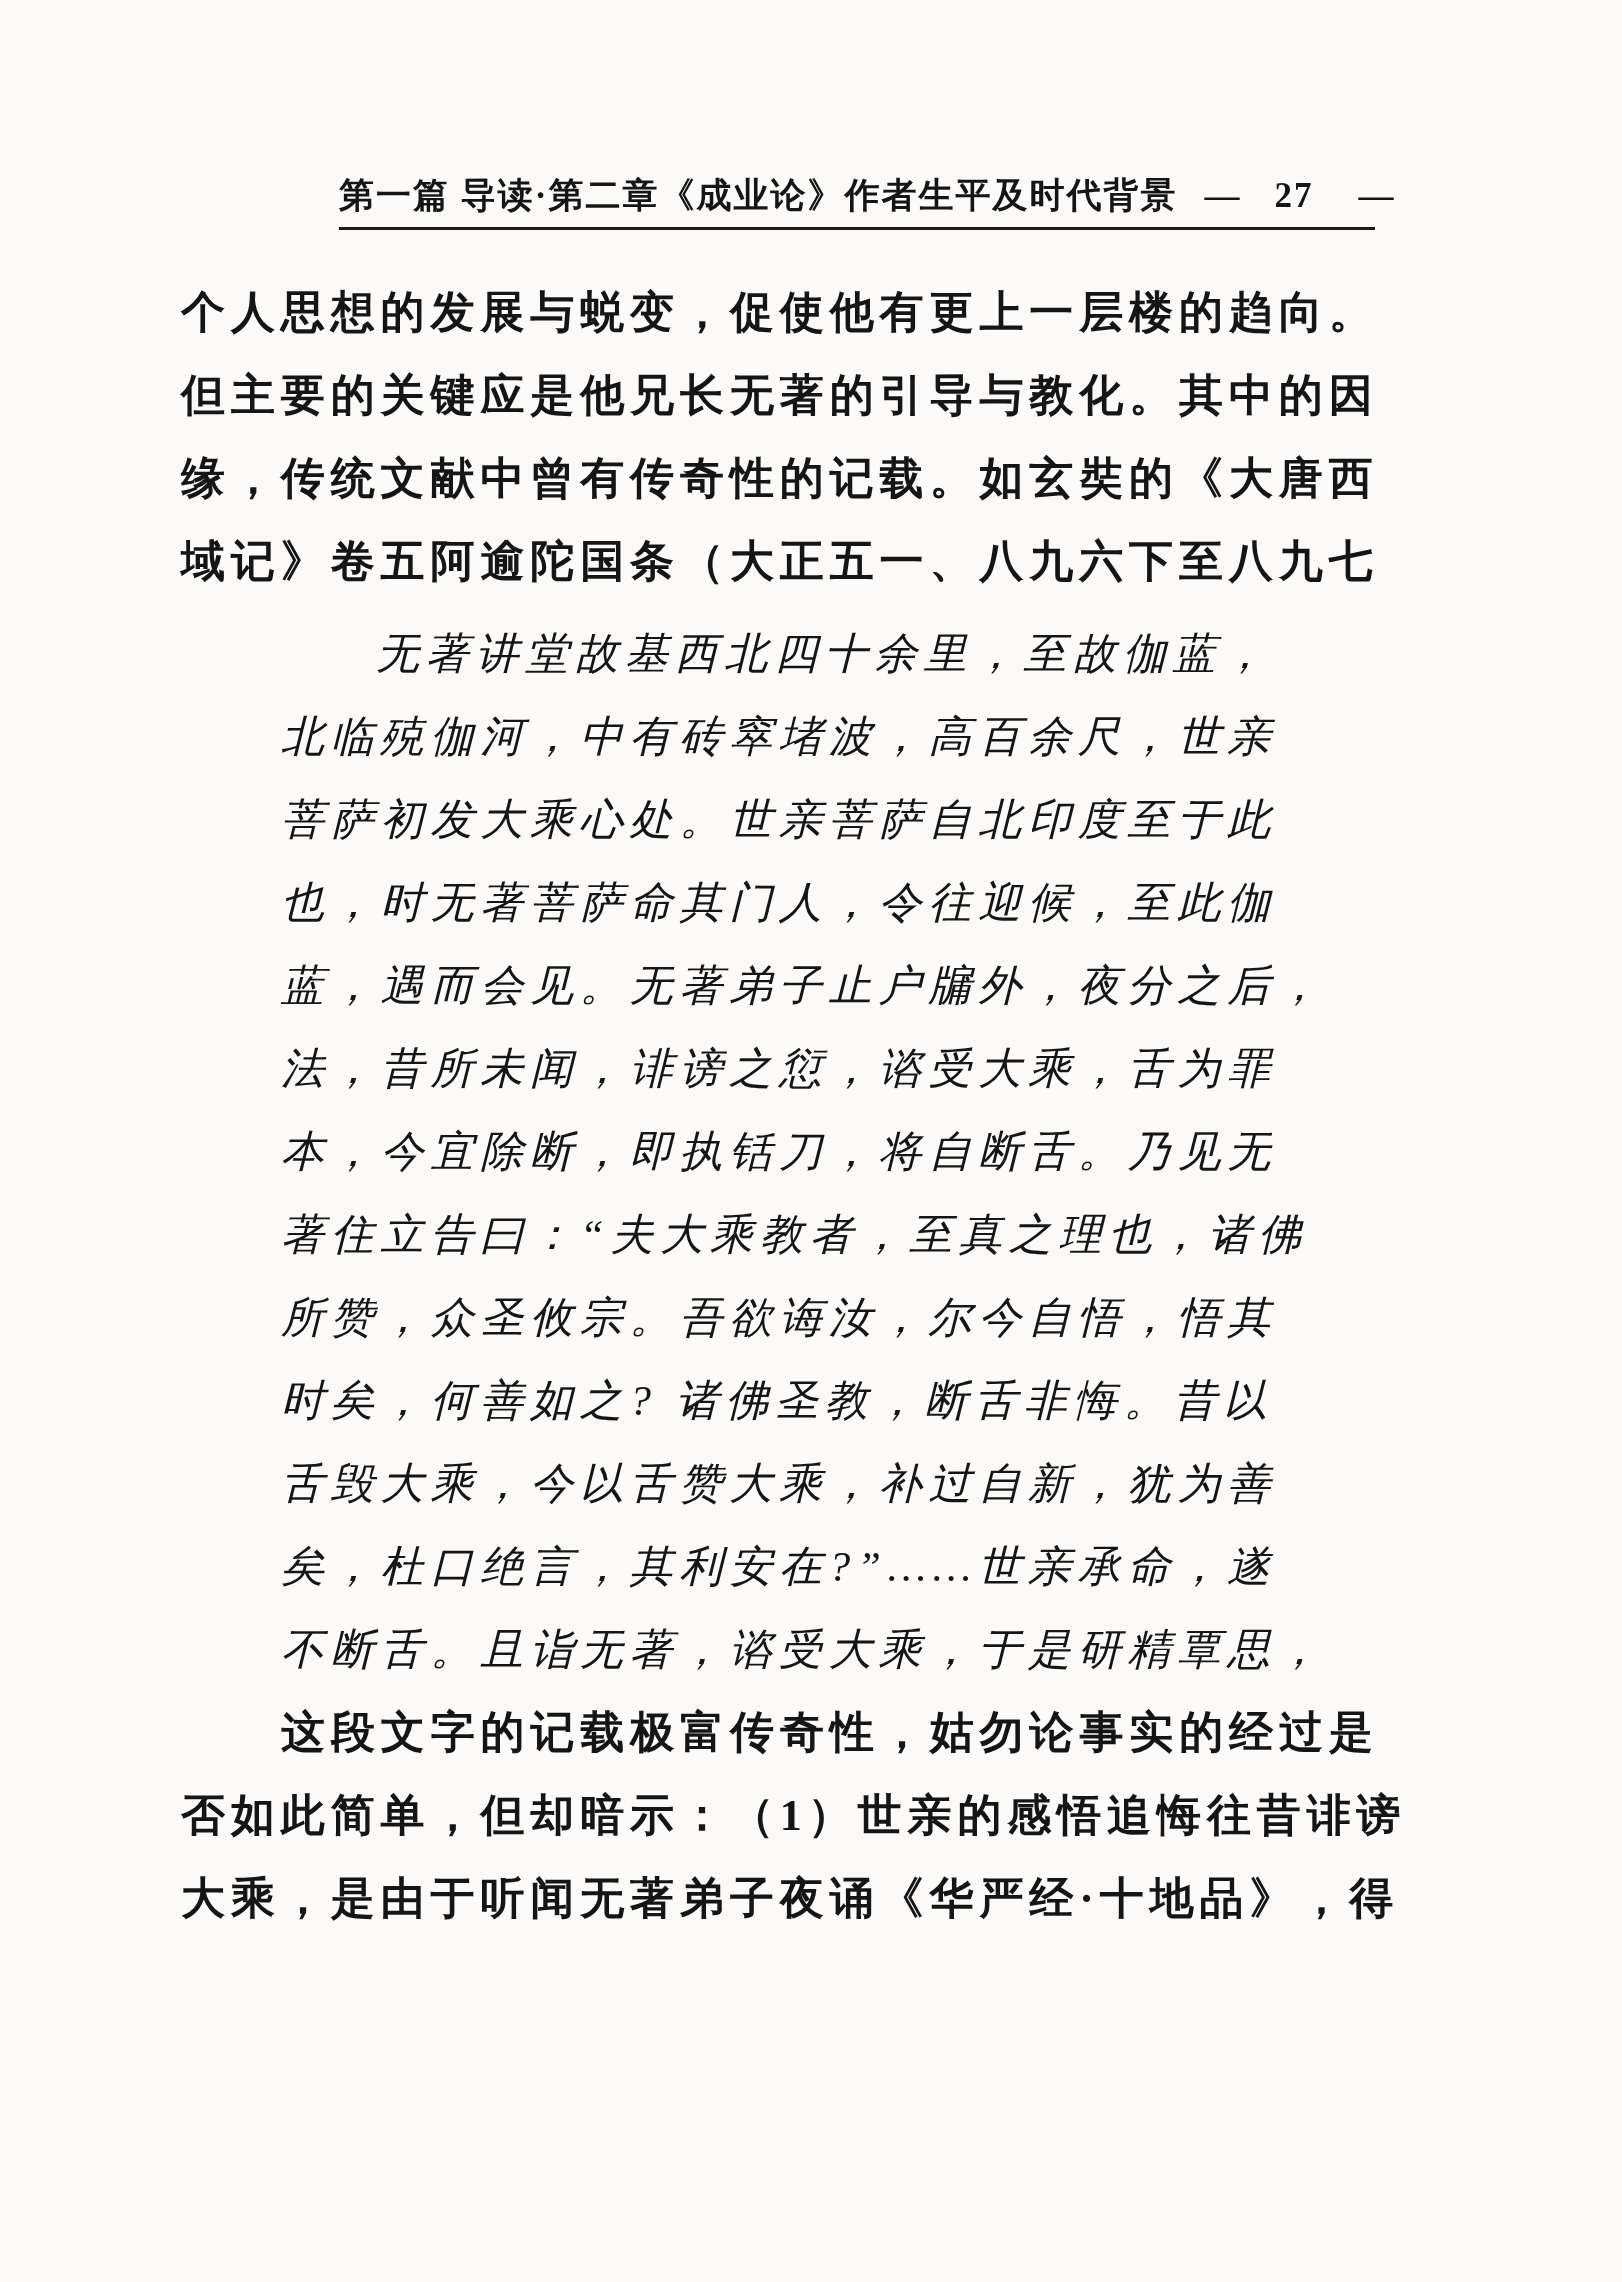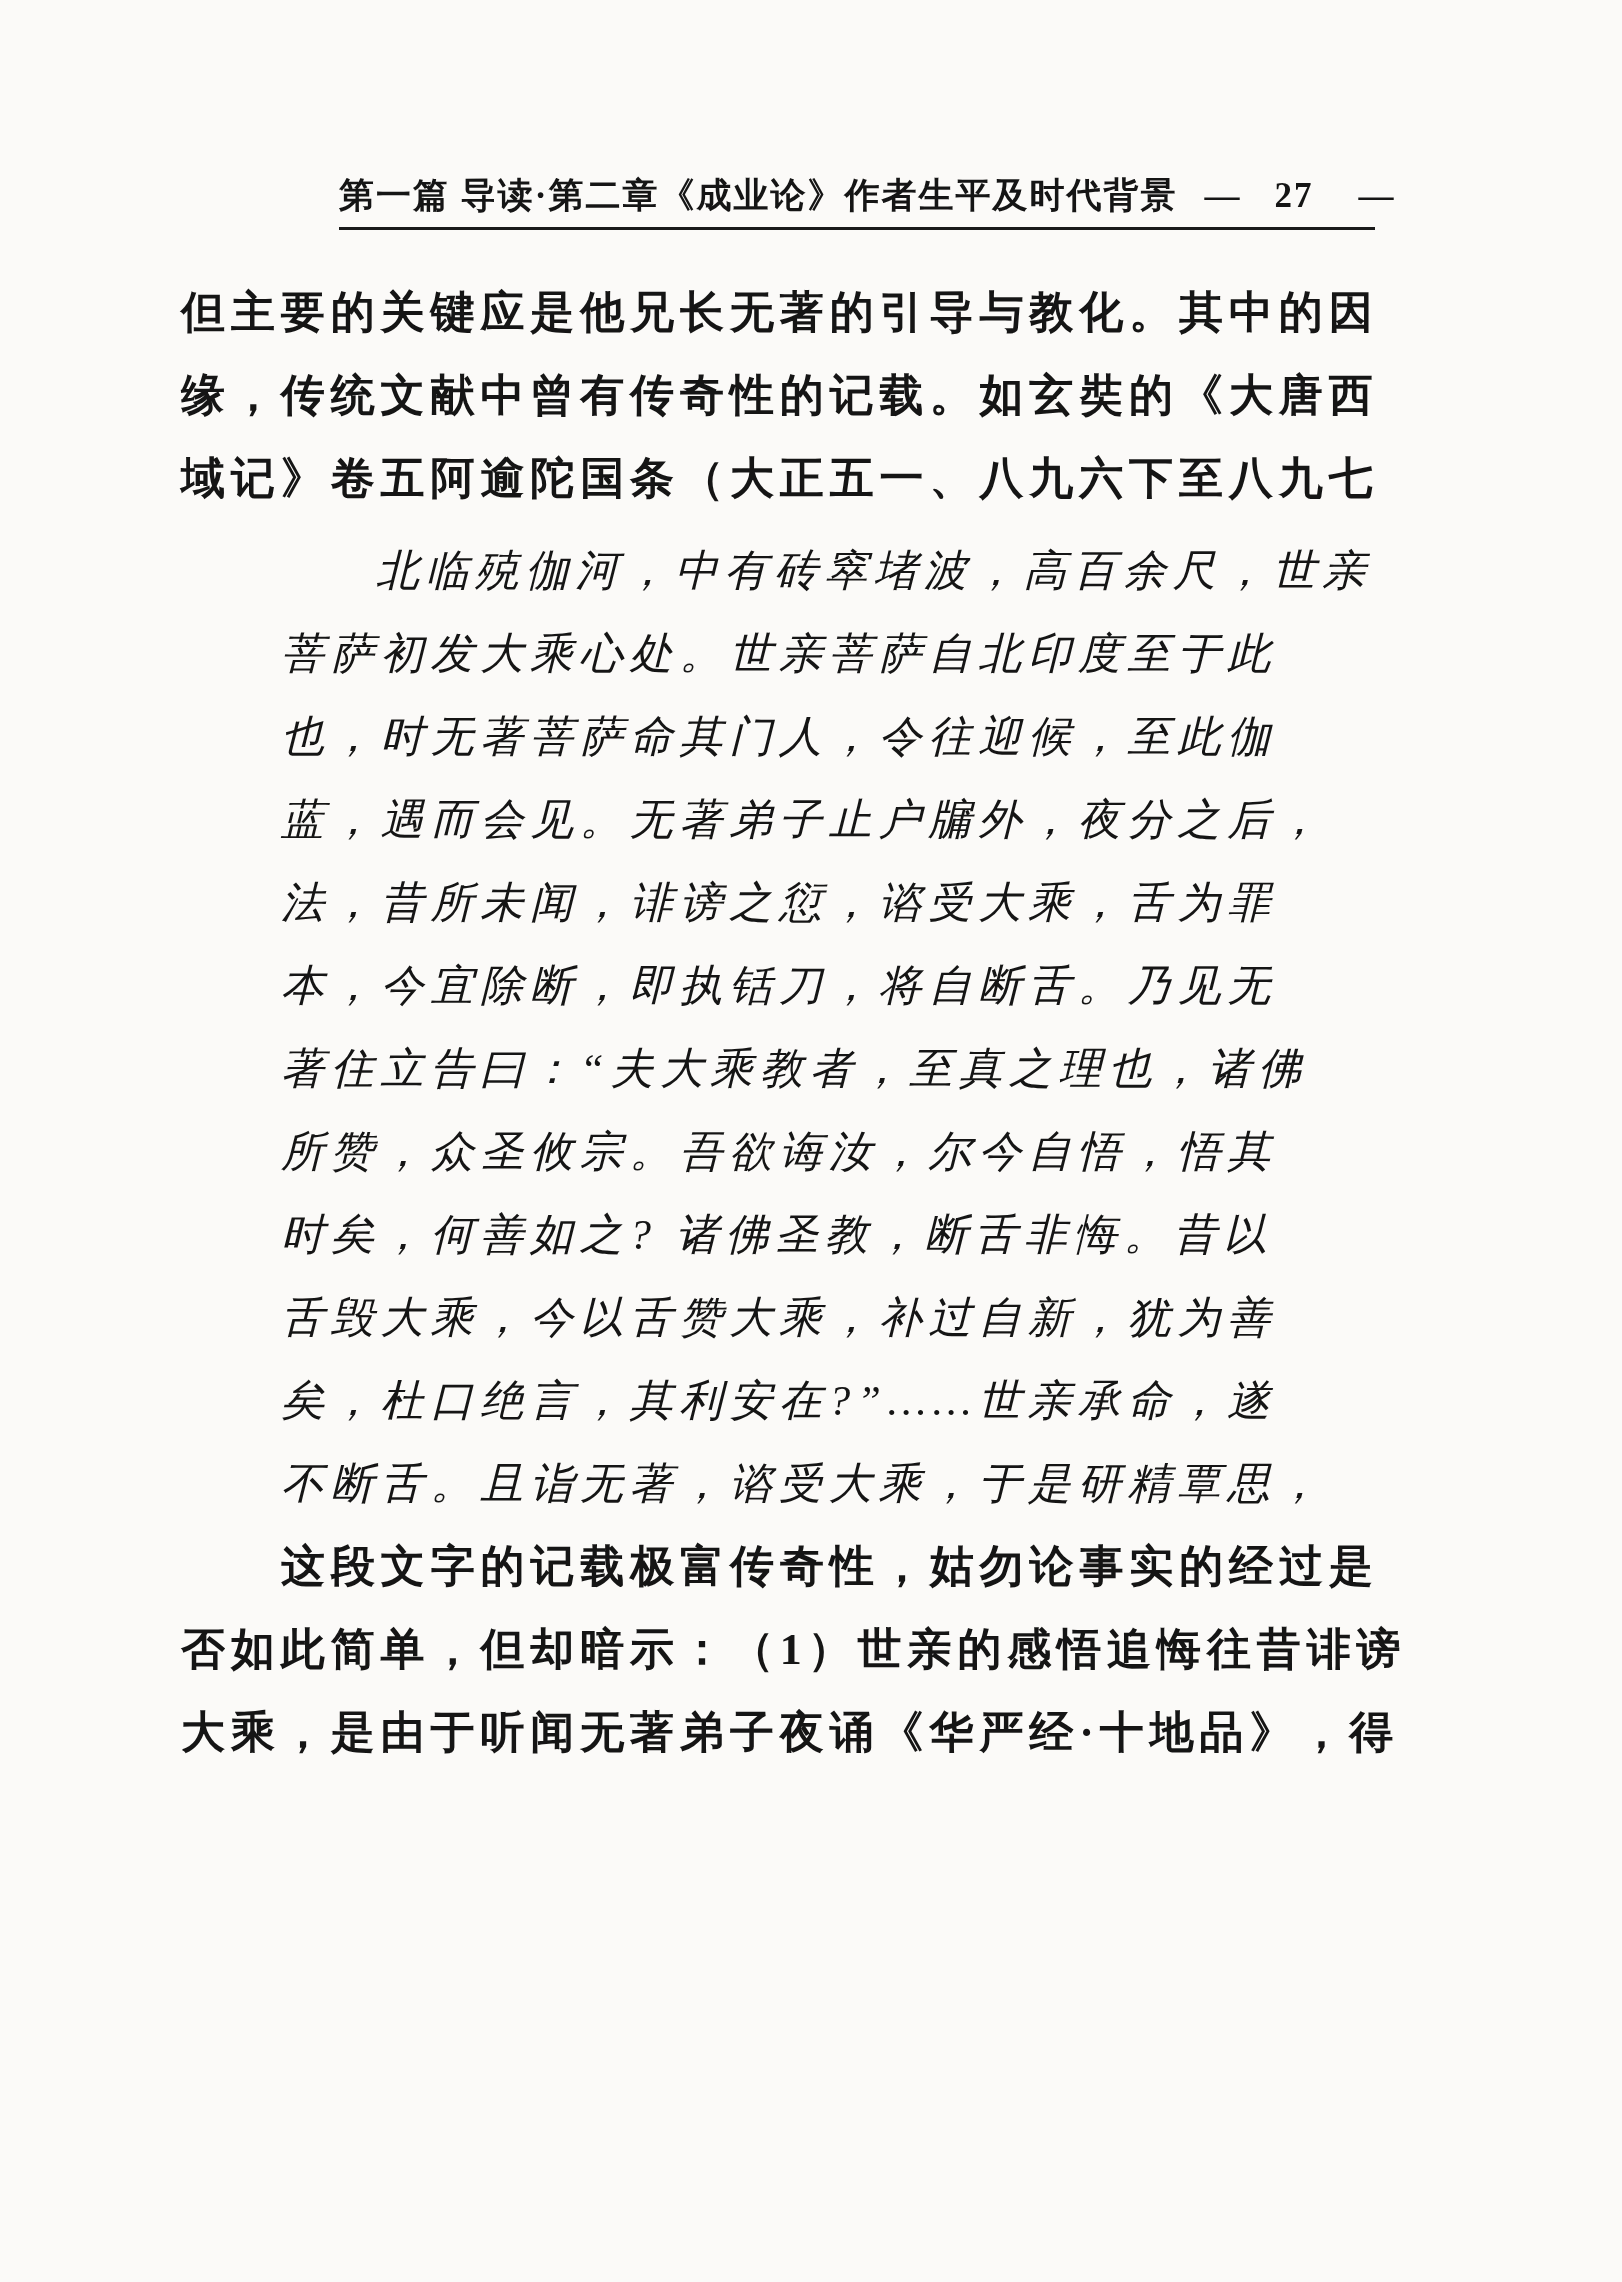--- a/index.html
+++ b/index.html
@@ -57,26 +57,28 @@
 <body>
 
 <div class="page">
 
   <div class="running-head">
     <span>第一篇 导读·第二章《成业论》作者生平及时代背景</span><span class="hsep">—</span><span class="hpage">27</span><span class="hsep2">—</span>
   </div>
 
   <div class="content">
     <div class="para">
+        <div class="tline">个人思想的发展与蜕变，促使他有更上一层楼的趋向。</div>
         <div class="tline">但主要的关键应是他兄长无著的引导与教化。其中的因</div>
         <div class="tline">缘，传统文献中曾有传奇性的记载。如玄奘的《大唐西</div>
         <div class="tline">域记》卷五阿逾陀国条（大正五一、八九六下至八九七</div>
       </div>
 
     <div class="blockquote">
+        <div class="tline">无著讲堂故基西北四十余里，至故伽蓝，</div>
         <div class="tline">北临殑伽河，中有砖窣堵波，高百余尺，世亲</div>
         <div class="tline">菩萨初发大乘心处。世亲菩萨自北印度至于此</div>
         <div class="tline">也，时无著菩萨命其门人，令往迎候，至此伽</div>
         <div class="tline">蓝，遇而会见。无著弟子止户牖外，夜分之后，</div>
         <div class="tline">法，昔所未闻，诽谤之愆，谘受大乘，舌为罪</div>
         <div class="tline">本，今宜除断，即执铦刀，将自断舌。乃见无</div>
         <div class="tline">著住立告曰：“夫大乘教者，至真之理也，诸佛</div>
         <div class="tline">所赞，众圣攸宗。吾欲诲汝，尔今自悟，悟其</div>
         <div class="tline">时矣，何善如之? 诸佛圣教，断舌非悔。昔以</div>
         <div class="tline">舌毁大乘，今以舌赞大乘，补过自新，犹为善</div>

